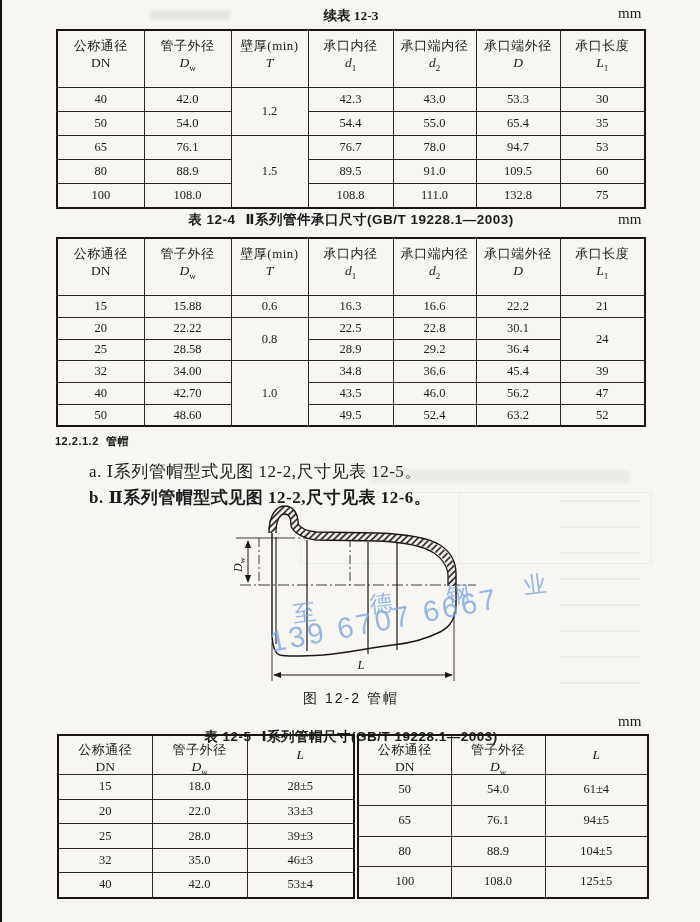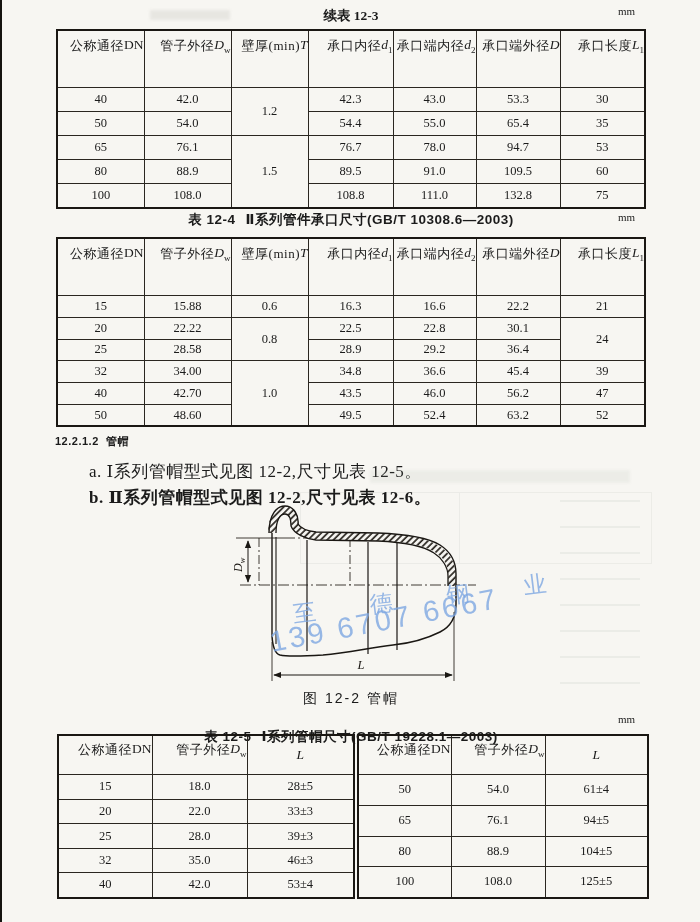--- a/index.html
+++ b/index.html
@@ -7,30 +7,30 @@
     width:700px;height:922px;position:relative;overflow:hidden;
     background:#f7f6f2;
     font-family:"Liberation Serif","DejaVu Serif",serif;
     color:#1b1b1b;
   }
   .scan-edge{position:absolute;left:0;top:0;width:2px;height:100%;background:#15130f;}
   .abs{position:absolute;}
   
   .top-caption{left:57px;top:7px;width:588px;text-align:center;
     font-family:Liberation Serif, serif;font-weight:600;font-size:13.5px;}
-  .unit{font-size:11px;font-family:"Liberation Serif",serif;}
+  .unit{font-size:15px;font-family:"Liberation Serif",serif;}
   .tbl-caption{left:57px;width:588px;text-align:center;
     font-family:"Liberation Sans","DejaVu Sans",sans-serif;font-weight:700;font-size:13.5px;letter-spacing:.5px;}
   .tbl-caption .cap-label{margin-right:10px;}
   
   table{border-collapse:collapse;table-layout:fixed;background:transparent;}
   .dimtable{width:588px;border:2px solid #1a1713;}
   .dimtable td{border:1.3px solid #2a2620;text-align:center;vertical-align:middle;
     font-size:12.5px;padding:0;}
-  .hc{display:flex;justify-content:flex-end;height:44px;padding:6px 0;}
+  .hc{display:flex;flex-direction:column;justify-content:flex-start;height:44px;padding:6px 0;}
   .hcn{font-size:13px;letter-spacing:.5px;}
   .hsym{font-size:13.5px;}
   .it{font-style:italic;font-family:"Liberation Serif",serif;}
   .up{font-style:normal;}
   sub{font-size:9px;}
   .t1 tr.dr{height:24px;}
   .t2 tr.dr{height:21.8px;}
   
   .sec-head{left:55px;font-family:"Liberation Sans","DejaVu Sans",sans-serif;
     font-weight:700;font-size:11px;letter-spacing:.5px;}
@@ -166,21 +166,21 @@
     <td>108.0</td>
     <td>108.8</td>
     <td>111.0</td>
     <td>132.8</td>
     <td>75</td>
   </tr>
 </tbody>
   </table>
 
 <div class="abs tbl-caption" style="top:211px;">
-  <span class="cap-label">表 12-4</span><span>Ⅱ系列管件承口尺寸(GB/T 10308.6—2003)</span>
+  <span class="cap-label">表 12-4</span><span>Ⅱ系列管件承口尺寸(GB/T 19228.1—2003)</span>
 </div>
 <div class="abs unit" style="left:618px;top:211px;">mm</div>
 
 <table class="dimtable t2 abs" style="left:56px;top:237px;">
   <colgroup>
       <col style="width:87px">
       <col style="width:87px">
       <col style="width:77px">
       <col style="width:85px">
       <col style="width:83px">

